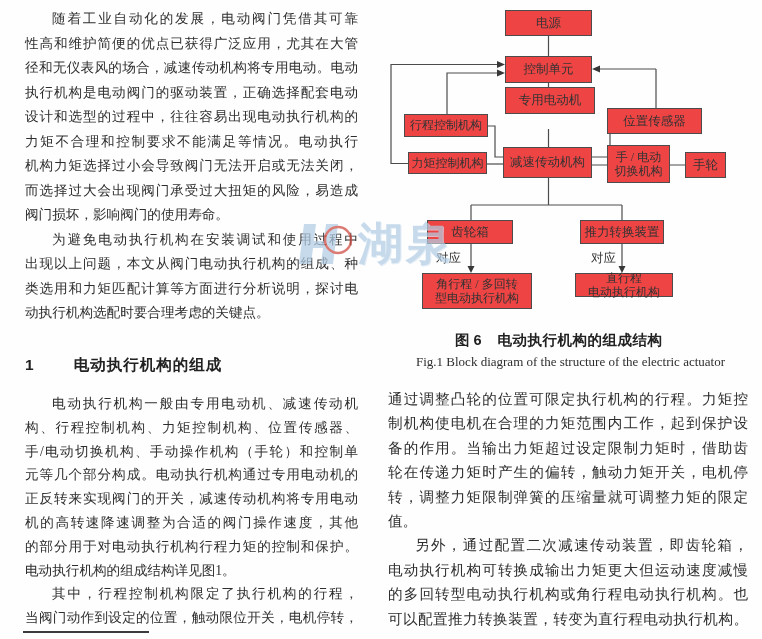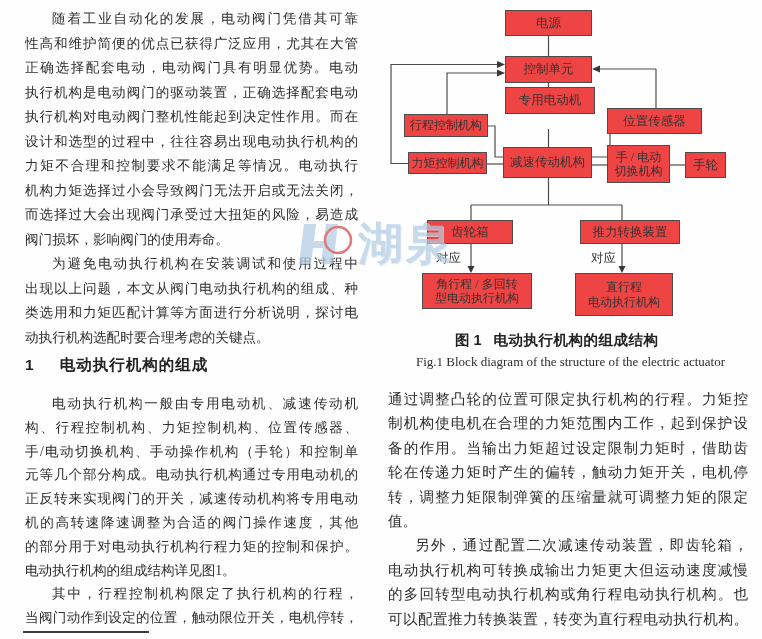--- a/index.html
+++ b/index.html
@@ -1,63 +1,62 @@
 <!DOCTYPE html>
 <html><head>
 <meta charset="utf-8">
 <style>
   html,body{margin:0;padding:0;}
   body{width:762px;height:639px;background:#fefefe;font-family:"Liberation Serif",serif;color:#2e2e2e;}
-  #page{position:relative;width:762px;height:639px;overflow:hidden;background:#fefefe;}
+  #page{position:relative;width:762px;height:639px;overflow:hidden;background:#fefefe;border-radius:17px;}
 
   
   .colblock{position:absolute;}
   .tline{display:block;white-space:nowrap;}
   .j{text-align:justify;text-align-last:justify;}
   .nl{text-align:left;text-align-last:left;}
   .indent{padding-left:27px;}
   #left-para12{left:25px;top:7px;width:333px;font-size:13.6px;line-height:24.5px;}
   #left-para34{left:25px;top:392px;width:333px;font-size:13.6px;line-height:23.8px;}
   #right-paras{left:388px;top:387px;width:360px;font-size:14.6px;line-height:24.4px;}
 
   
   #section-heading{position:absolute;left:25px;top:353px;height:24px;line-height:24px;
     font-family:"Liberation Sans",sans-serif;font-weight:700;font-size:15.5px;color:#222;}
-  #section-heading .ht{margin-left:14px;letter-spacing:1px;padding-left:12px;}
+  #section-heading .ht{margin-left:28px;letter-spacing:1px;padding-left:12px;}
 
   
   #diagram-svg{position:absolute;left:380px;top:0;}
   .box{position:absolute;box-sizing:border-box;border:1px solid #4c4c4c;background:#ef4444;
     display:flex;flex-direction:column;align-items:center;justify-content:center;
     font-size:12.5px;line-height:14.5px;color:#333;text-align:center;white-space:nowrap;}
   .lbl{position:absolute;font-size:12.5px;color:#333;}
   #fig-caption-cn{position:absolute;left:455px;top:331px;font-family:"Liberation Sans",sans-serif;
     font-weight:700;font-size:14.5px;color:#222;white-space:nowrap;}
-  #fig-caption-cn .gap{margin-left:12px;letter-spacing:0.5px;}
+  #fig-caption-cn .gap{margin-left:0;letter-spacing:0.5px;padding-left:16px;}
   #fig-caption-en{position:absolute;left:416px;top:354px;font-size:13px;color:#2e2e2e;white-space:nowrap;}
 
   
   #footnote-rule{position:absolute;left:23px;top:631px;width:126px;height:2px;background:#3b3b3b;}
 
   
   #watermark{position:absolute;left:296px;top:218px;display:flex;align-items:center;opacity:0.72;pointer-events:none;}
   #watermark .wm-text{font-family:"Liberation Sans",sans-serif;font-weight:700;font-size:45px;
     color:#b2cde4;letter-spacing:3px;line-height:52px;text-shadow:1px 1px 0 #d8e7f3;}
 </style>
 </head>
 <body>
 
 <div id="page">
 
   <div id="left-para12" class="colblock">
     <div class="tline j indent">随着工业自动化的发展，电动阀门凭借其可靠</div>
     <div class="tline j">性高和维护简便的优点已获得广泛应用，尤其在大管</div>
-    <div class="tline j">正确选择配套电动，电动阀门具有明显优势。电动</div>
+    <div class="tline j">径和无仪表风的场合，减速传动机构将专用电动。电动</div>
     <div class="tline j">执行机构是电动阀门的驱动装置，正确选择配套电动</div>
-    <div class="tline j">执行机构对电动阀门整机性能起到决定性作用。而在</div>
     <div class="tline j">设计和选型的过程中，往往容易出现电动执行机构的</div>
     <div class="tline j">力矩不合理和控制要求不能满足等情况。电动执行</div>
     <div class="tline j">机构力矩选择过小会导致阀门无法开启或无法关闭，</div>
     <div class="tline j">而选择过大会出现阀门承受过大扭矩的风险，易造成</div>
     <div class="tline nl">阀门损坏，影响阀门的使用寿命。</div>
     <div class="tline j indent">为避免电动执行机构在安装调试和使用过程中</div>
     <div class="tline j">出现以上问题，本文从阀门电动执行机构的组成、种</div>
     <div class="tline j">类选用和力矩匹配计算等方面进行分析说明，探讨电</div>
     <div class="tline nl">动执行机构选配时要合理考虑的关键点。</div>
   </div>
@@ -148,37 +147,37 @@
   <div class="box" style="left:607px;top:145px;width:63px;height:38px;font-size:12px;">
     <span>手 / 电动</span>
     <span>切换机构</span>
   </div>
   <div class="box" style="left:685px;top:152px;width:41px;height:26px;">
     <span>手轮</span>
   </div>
   <div class="box" style="left:427px;top:220px;width:86px;height:24px;">
     <span>齿轮箱</span>
   </div>
-  <div class="box" style="left:580px;top:220px;width:100px;height:24px;">
+  <div class="box" style="left:580px;top:220px;width:84px;height:24px;">
     <span>推力转换装置</span>
   </div>
   <div class="box" style="left:422px;top:273px;width:110px;height:36px;font-size:12px;">
     <span>角行程 / 多回转</span>
     <span>型电动执行机构</span>
   </div>
-  <div class="box" style="left:575px;top:273px;width:98px;height:43px;font-size:12px;text-align:right;">
+  <div class="box" style="left:575px;top:273px;width:98px;height:24px;font-size:12px;text-align:right;">
     <span>直行程</span>
     <span>电动执行机构</span>
   </div>
 
   <div class="lbl" style="left:436px;top:250px;">对应</div>
   <div class="lbl" style="left:591px;top:250px;">对应</div>
 
   <div id="fig-caption-cn">
-    <span>图 1</span><span class="gap">电动执行机构的组成结构</span>
+    <span>图 6</span><span class="gap">电动执行机构的组成结构</span>
   </div>
   <div id="fig-caption-en">Fig.1  Block diagram of the structure of the electric actuator</div>
 
   <div id="watermark">
     <svg width="62" height="52" viewBox="0 0 62 52">
       <polygon points="8,6 20,6 15,46 3,46" fill="#b2cde4"></polygon>
       <polygon points="30,6 42,6 37,46 25,46" fill="#b2cde4"></polygon>
       <rect x="12" y="23" width="26" height="7" fill="#b2cde4"></rect>
       <circle cx="42" cy="22" r="13" fill="none" stroke="#cf4840" stroke-width="2.5"></circle>
     </svg>

